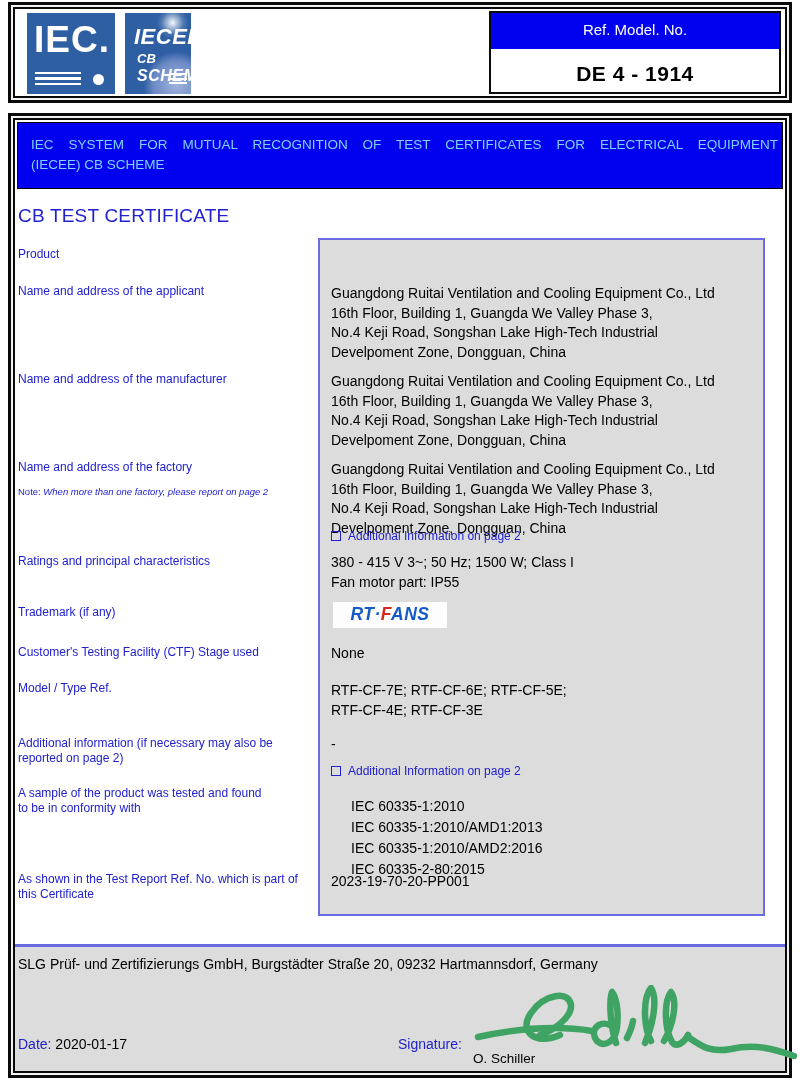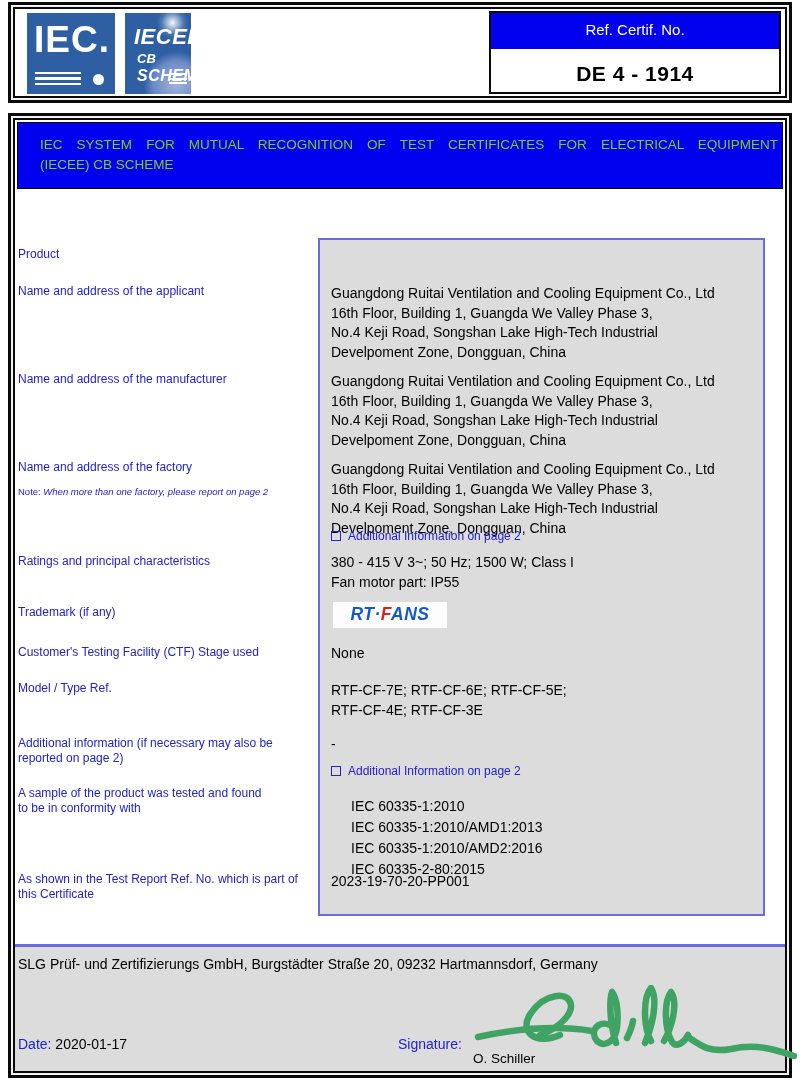--- a/index.html
+++ b/index.html
@@ -31,21 +31,21 @@
   .iecee-lines { position:absolute; right:4px; bottom:10px; width:18px; }
   .iecee-lines i { display:block; height:2px; background:#fff; margin-top:2.5px; }
 
   
   .ref-box { position:absolute; right:4px; top:2px; width:292px; height:83px; border:2.5px solid #0a0a0a; background:#fff; }
   .ref-top { height:36px; background:#0101F0; color:#fff; font-size:15px; text-align:center; line-height:34px; }
   .ref-val { text-align:center; font-size:21px; font-weight:bold; color:#000; padding-top:13px; letter-spacing:.5px; }
 
   
   .banner { position:absolute; left:17px; top:122px; width:766px; height:67px; background:#0101F0; border:1px solid #000;
-            color:#84cc16; font-size:13.5px; padding:12px 4px 0 22px; }
+            color:#7dd3fc; font-size:13.5px; padding:12px 4px 0 13px; }
   .banner-l1 { text-align:justify; text-align-last:justify; width:100%; line-height:20px; }
   .banner-l2 { line-height:20px; }
 
   .doc-title { position:absolute; left:18px; top:205px; color:#2121CE; font-size:19px; letter-spacing:.2px; }
 
   
   .lbl { position:absolute; left:18px; width:298px; color:#2121CE; font-size:12px; line-height:14.5px; }
   .note { position:absolute; left:18px; width:300px; color:#2121CE; font-size:9.5px; }
   .note i { font-style:italic; }
   .value-box { position:absolute; left:318px; top:238px; width:447px; height:678px; background:#DCDCDC; border:2px solid #6B6BE0; }
@@ -89,32 +89,33 @@
       <div class="iecee-t1">IECEE</div>
       <div class="iecee-t2">CB</div>
       <div class="iecee-t3">SCHEME</div>
       <div class="iecee-lines">
           <i></i>
           <i></i>
           <i></i>
         </div>
     </div>
     <div class="ref-box">
-      <div class="ref-top">Ref. Certif. No.</div>
+      <div class="ref-top">Ref. Model. No.</div>
       <div class="ref-val">DE 4 - 1914</div>
     </div>
   </div>
 
   <div class="frame main-frame"></div>
 
   <div class="banner">
     <div class="banner-l1">IEC SYSTEM FOR MUTUAL RECOGNITION OF TEST CERTIFICATES FOR ELECTRICAL EQUIPMENT</div>
     <div class="banner-l2">(IECEE) CB SCHEME</div>
   </div>
 
+  <div class="doc-title">CB TEST CERTIFICATE</div>
 
   <div class="value-box"></div>
 
   <div class="lbl" style="top:247px">Product</div>
   <div class="lbl" style="top:284px">Name and address of the applicant</div>
   <div class="lbl" style="top:372px">Name and address of the manufacturer</div>
   <div class="lbl" style="top:460px">Name and address of the factory</div>
   <div class="note" style="top:486px"><span>Note: </span><i>When more than one factory, please report on page 2</i></div>
   <div class="lbl" style="top:554px">Ratings and principal characteristics</div>
   <div class="lbl" style="top:605px">Trademark (if any)</div>

